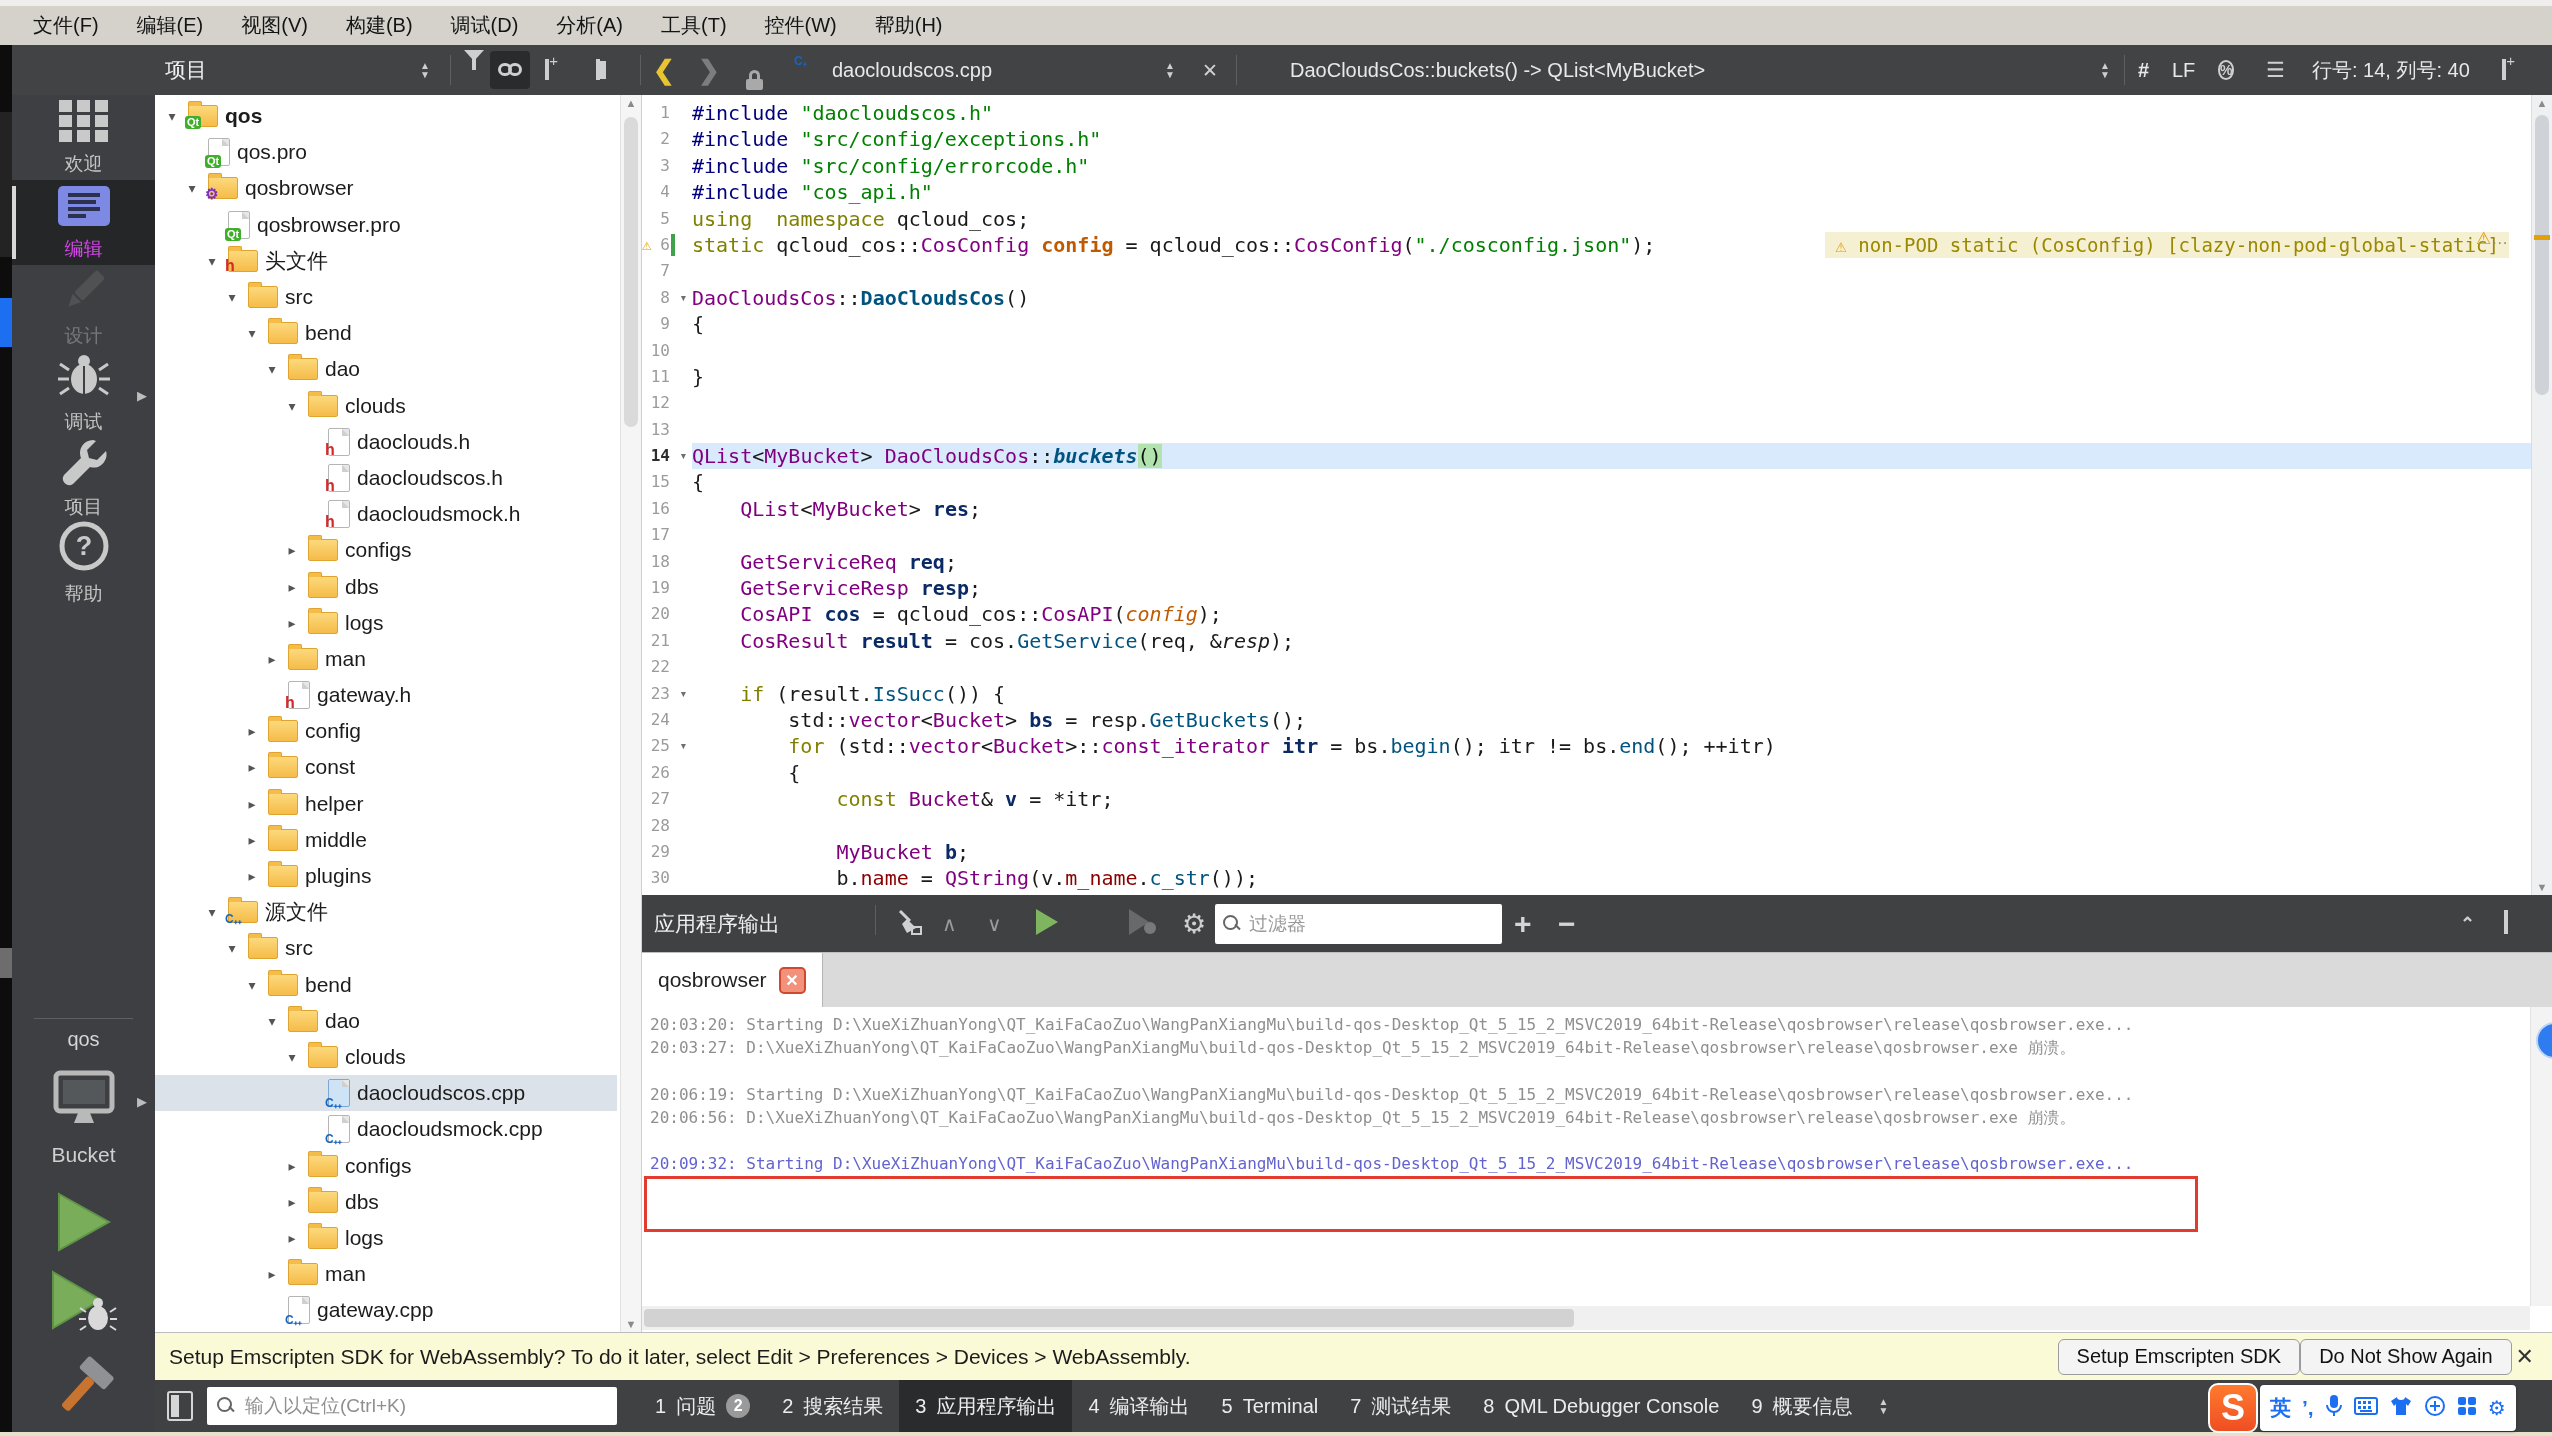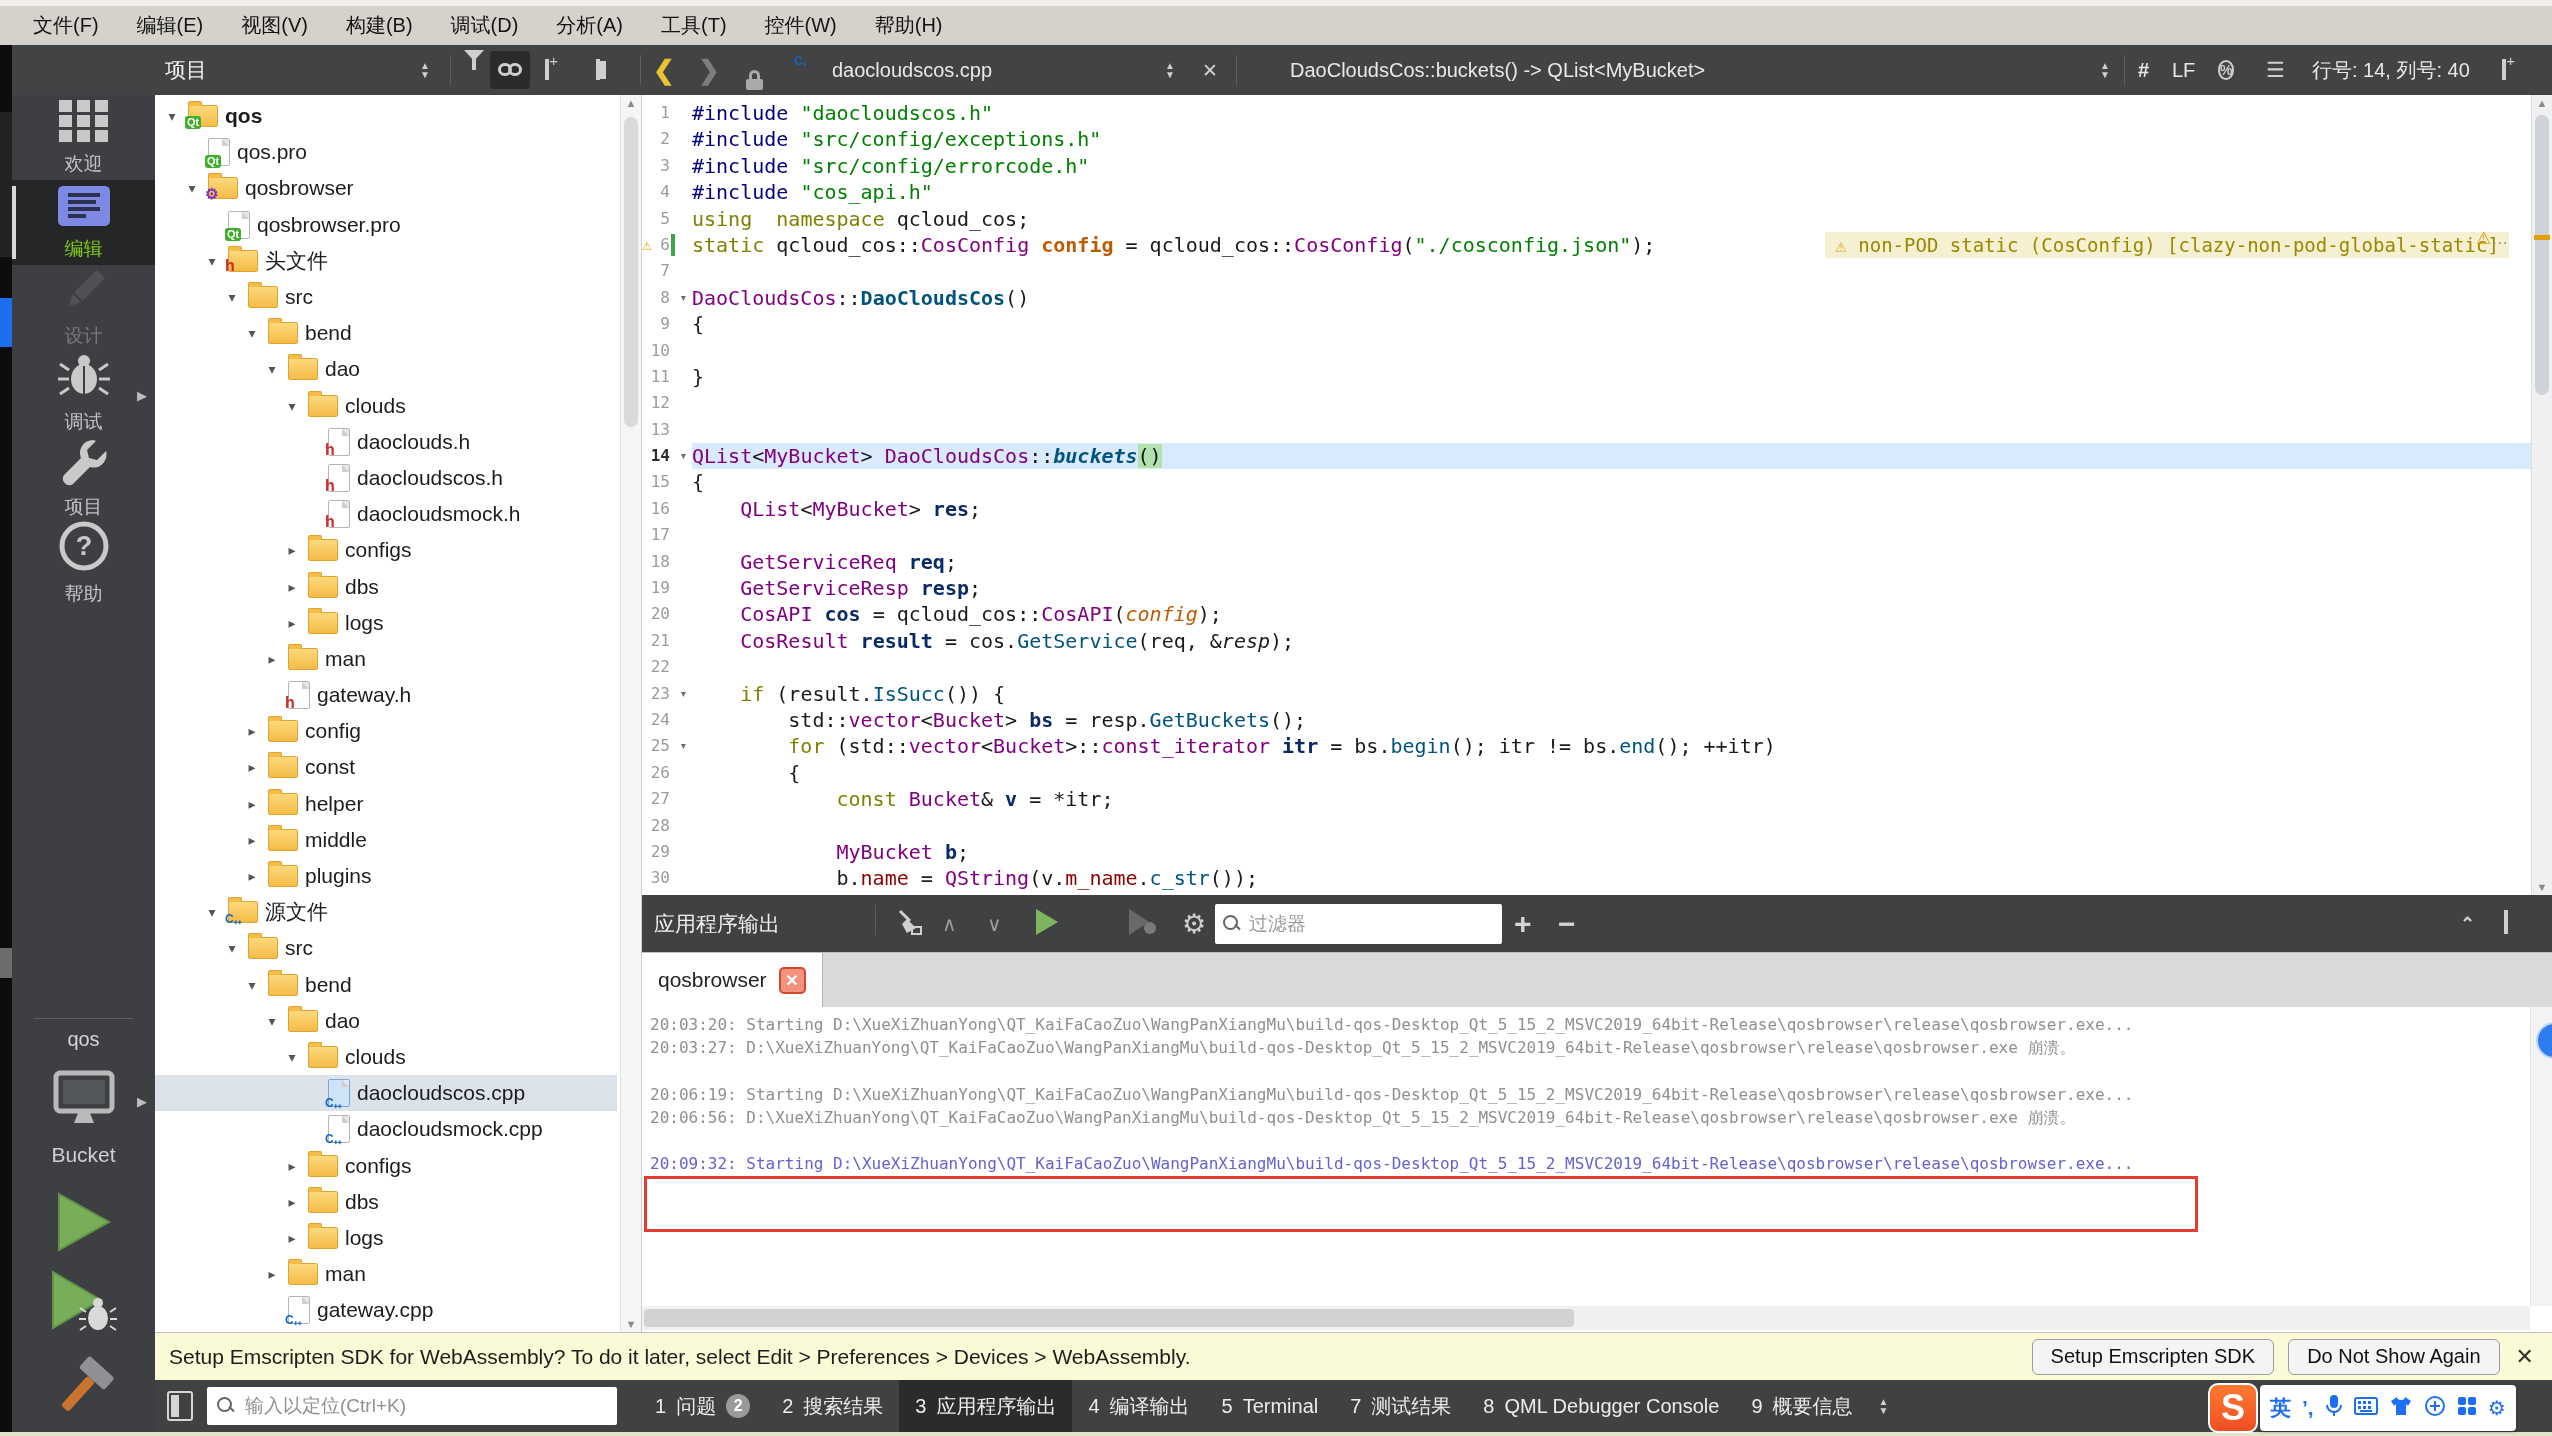--- a/index.html
+++ b/index.html
@@ -39,21 +39,21 @@
   .pagefile b{position:absolute;left:1px;bottom:1px;font-size:12px;color:#1565c0;font-weight:bold}
   .diamond{width:15px;height:15px;background:#d6477f;transform:rotate(45deg);border-radius:2px}
   .enc{width:24px;height:24px;border:2px solid #cfcfcf;border-radius:50%;color:#cfcfcf;font-size:14px;line-height:22px;text-align:center;font-weight:bold;box-sizing:border-box}
   .lst{font-size:21px;color:#cfcfcf}
   .tbtxt{font-size:20px;color:#e8e8e8}
   .xicon{font-size:19px;color:#cfcfcf}
   
   #modecol{position:absolute;left:12px;top:95px;width:143px;height:1341px;background:#3d3f42}
   .mode-item{height:85px;display:flex;flex-direction:column;align-items:center;justify-content:center;gap:4px;position:relative;color:#c3c3c3}
   .mode-item .mlabel{font-size:19px}
-  .mode-item.sel{background:#252628;color:#84cc16}
+  .mode-item.sel{background:#252628;color:#d946ef}
   .mode-item.sel:before{content:"";position:absolute;left:0;top:6px;bottom:6px;width:4px;background:#d8d8d8}
   .mode-item.dis{opacity:.42}
   .flyout{position:absolute;right:8px;top:38px;color:#bdbdbd;font-size:13px}
   #kitsep{position:absolute;left:22px;top:923px;width:99px;height:1px;background:#5e5e5e}
   #kitname{position:absolute;left:0;top:933px;width:143px;text-align:center;font-size:20px;color:#d6d6d6}
   #kitbtn{position:absolute;left:0;top:965px;width:143px;height:80px;display:flex;align-items:center;justify-content:center}
   #kitbtn .flyout{top:34px}
   #kittarget{position:absolute;left:0;top:1048px;width:143px;text-align:center;font-size:21px;color:#d0d0d0}
   .runbtn{position:absolute;left:0;width:143px;display:flex;justify-content:center}
   
@@ -125,21 +125,21 @@
   .ol.b{color:#6363cf}
   .red-box{border:3px solid #e23b30;width:1544px;margin-left:-6px;padding:0 0 50px 4px;margin-top:1px}
   .red-box .ol{color:#6363cf}
   .caret{display:inline-block;width:2px;height:17px;background:#222;vertical-align:-3px}
   #outhscroll{position:absolute;left:0;top:411px;width:1888px;height:24px;background:#f0f0f0}
   #outhscroll .thumb{position:absolute;left:2px;top:3px;width:930px;height:18px;background:#d2d2d2;border-radius:4px}
   #outvscroll{position:absolute;left:1888px;top:112px;width:22px;height:299px;background:#f3f3f3;border-left:1px solid #e2e2e2;box-sizing:border-box}
   
   #notif{position:absolute;left:155px;top:1332px;width:2397px;height:48px;background:#fbfad7;border-top:1px solid #bdbdbd;display:flex;align-items:center;box-sizing:border-box}
   #notif-text{margin-left:14px;font-size:21px;color:#1c1c1c;flex:1}
-  #notif-buttons{display:flex;gap:14px;margin-right:16px}
+  #notif-buttons{display:flex;margin-right:4px}
   .nbtn{height:36px;padding:0 18px;border:1px solid #9c9c9c;border-radius:6px;background:#f4f4f4;font-size:20px;color:#111;display:flex;align-items:center;font-family:"Liberation Sans",sans-serif}
   #notif-close{margin-right:18px;font-size:22px;color:#333}
   
   #statusbar{position:absolute;left:155px;top:1380px;width:2397px;height:52px;background:#3f4143;display:flex;align-items:center}
   #sb-toggle{margin-left:12px;width:26px;height:30px;border:2px solid #d6d6d6;border-radius:3px;position:relative;flex:none;box-sizing:border-box}
   #sb-toggle:after{content:"";position:absolute;left:2px;top:2px;width:8px;height:22px;background:#d6d6d6}
   #locator{margin-left:14px;width:410px;height:38px;background:#fff;border-radius:2px;display:flex;align-items:center;gap:8px;padding:0 10px;box-sizing:border-box;flex:none}
   #locator input{border:none;outline:none;width:330px;font-size:19px;color:#333;font-family:"Liberation Sans",sans-serif}
   #locator input::placeholder{color:#8f8f8f}
   #status-tabs{display:flex;margin-left:22px;height:52px}

